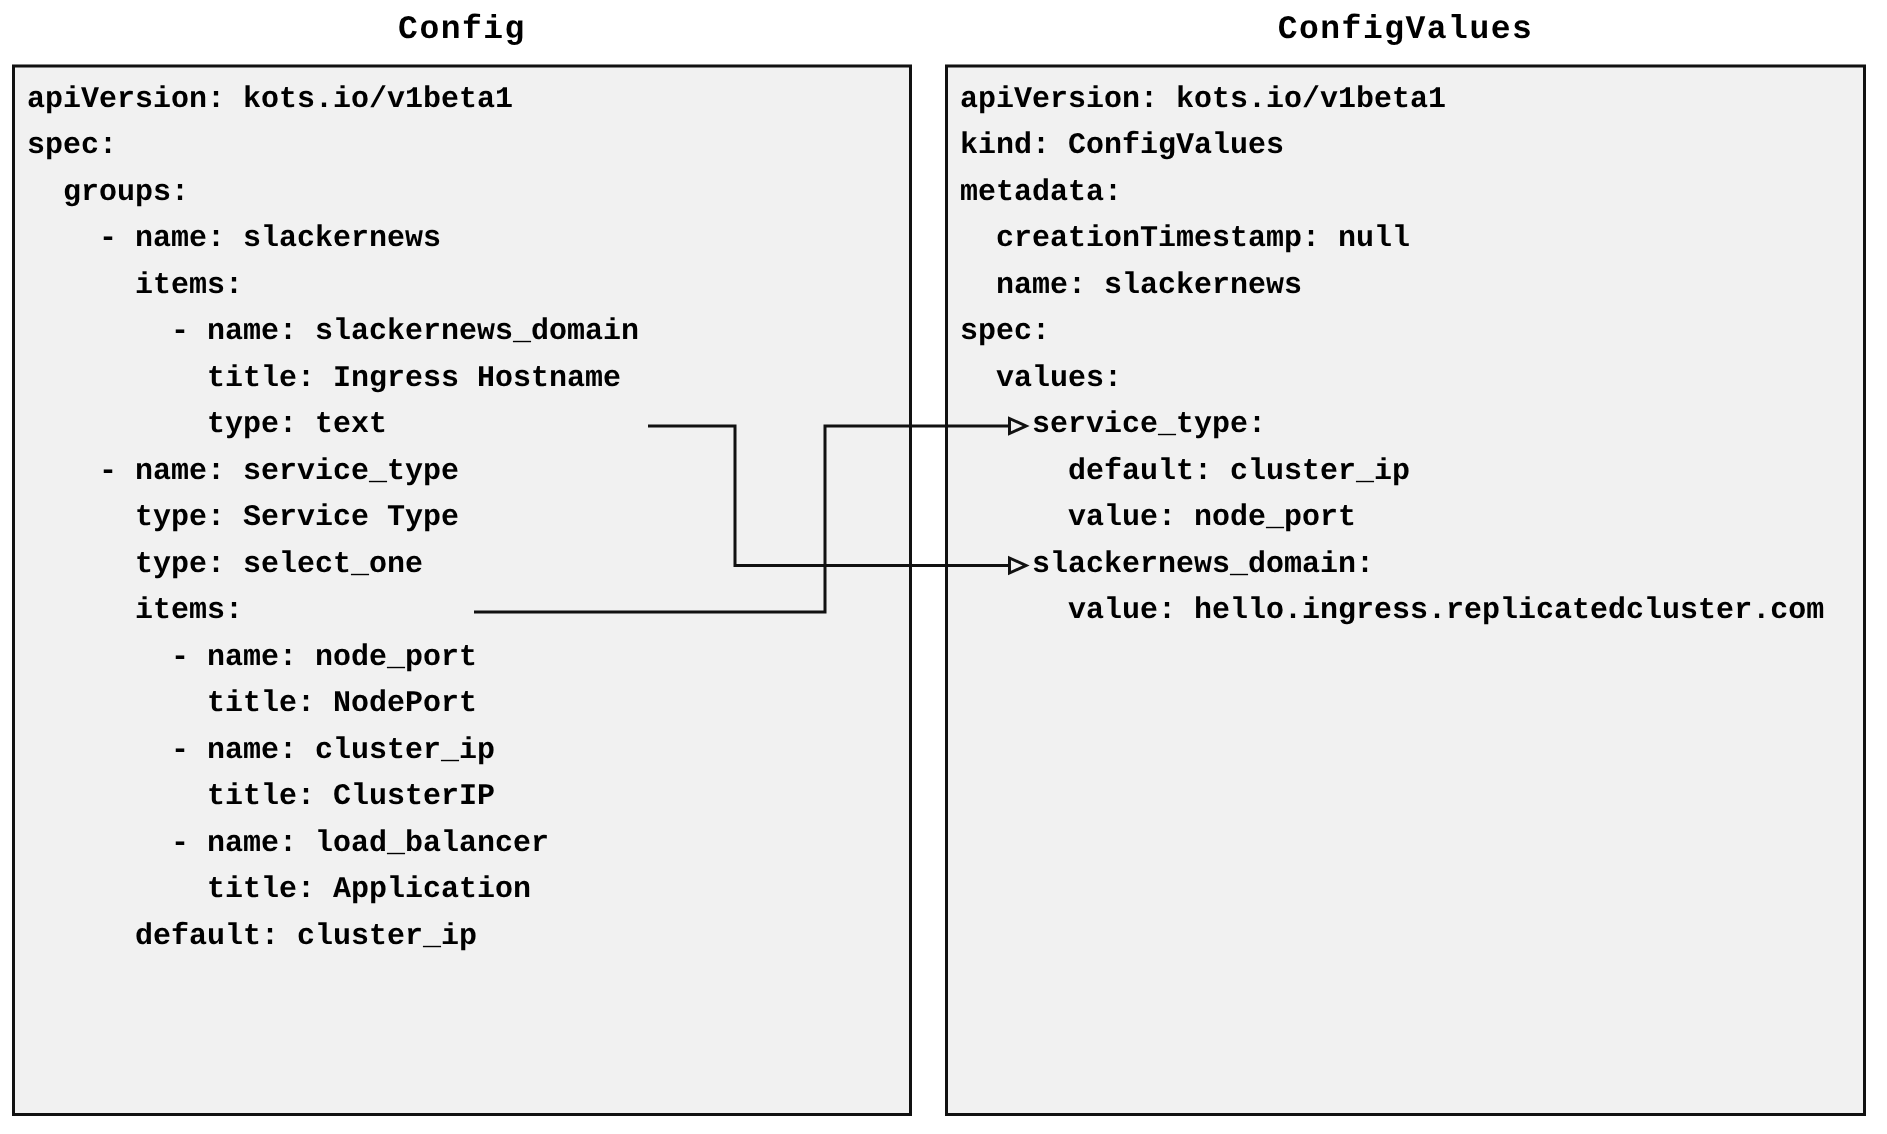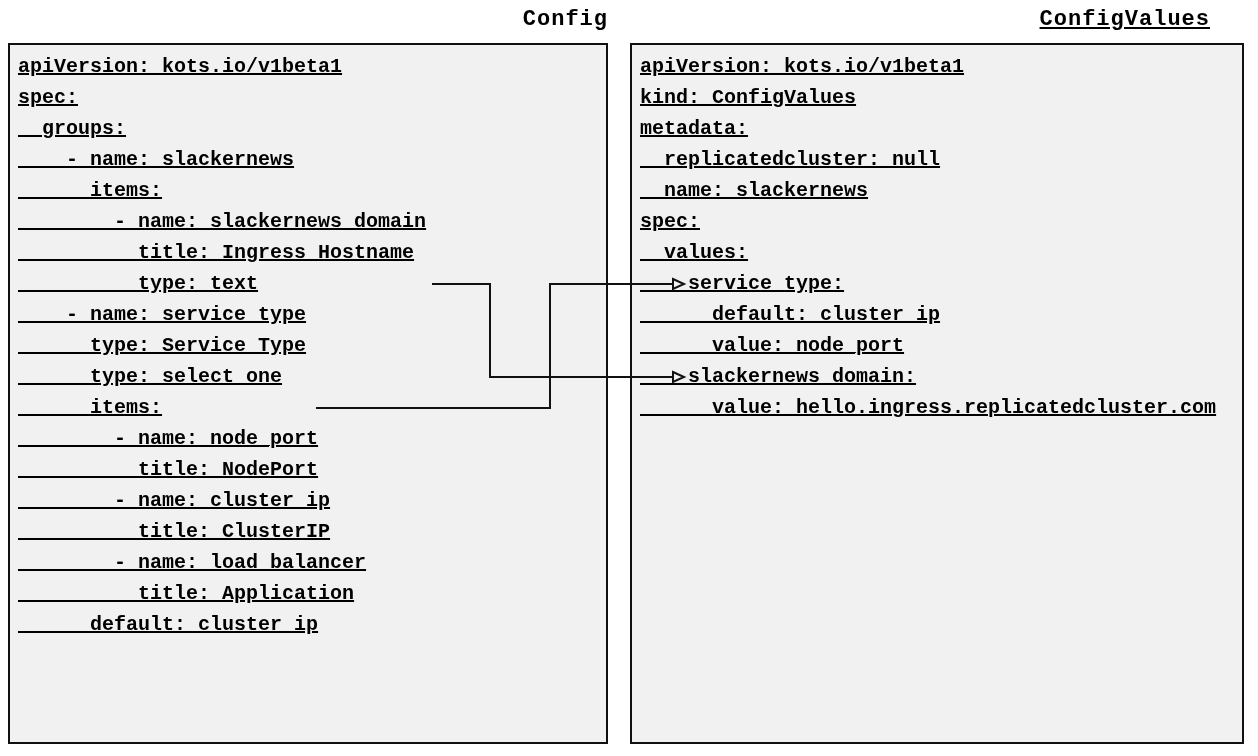--- a/index.html
+++ b/index.html
@@ -10,33 +10,32 @@
     overflow: hidden;
     font-family: "Liberation Mono", "DejaVu Sans Mono", monospace;
   }
   .panel-title {
     position: absolute;
     top: 7px;
     font-size: 22px;
     line-height: 26px;
     font-weight: bold;
     color: #000000;
-    text-align: right;
+    text-align: center;
     letter-spacing: 1px;
   }
   .title-left  { left: 8px;   width: 600px; }
-  .title-right { left: 596px; width: 614px; text-decoration: underline; }
+  .title-right { left: 630px; width: 614px; }
   .panel {
     position: absolute;
     top: 43px; height: 701px;
     box-sizing: border-box;
     background: #f1f1f1;
     border: 2px solid #111111;
     padding: 6px 8px;
-    text-decoration: underline;
   }
   .panel-left  { left: 8px;   width: 600px; }
   .panel-right { left: 630px; width: 614px; }
   .yaml-line {
     white-space: pre;
     font-size: 20px;
     line-height: 31px;
     font-weight: bold;
     color: #000000;
   }
@@ -71,21 +70,21 @@
   <div class="yaml-line">          title: ClusterIP</div>
   <div class="yaml-line">        - name: load_balancer</div>
   <div class="yaml-line">          title: Application</div>
   <div class="yaml-line">      default: cluster_ip</div>
 </div>
 
 <div class="panel panel-right">
   <div class="yaml-line">apiVersion: kots.io/v1beta1</div>
   <div class="yaml-line">kind: ConfigValues</div>
   <div class="yaml-line">metadata:</div>
-  <div class="yaml-line">  replicatedcluster: null</div>
+  <div class="yaml-line">  creationTimestamp: null</div>
   <div class="yaml-line">  name: slackernews</div>
   <div class="yaml-line">spec:</div>
   <div class="yaml-line">  values:</div>
   <div class="yaml-line">    service_type:</div>
   <div class="yaml-line">      default: cluster_ip</div>
   <div class="yaml-line">      value: node_port</div>
   <div class="yaml-line">    slackernews_domain:</div>
   <div class="yaml-line">      value: hello.ingress.replicatedcluster.com</div>
 </div>
 

